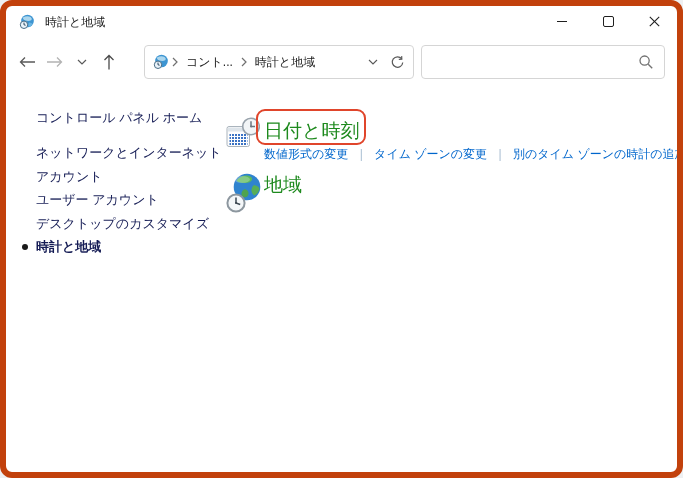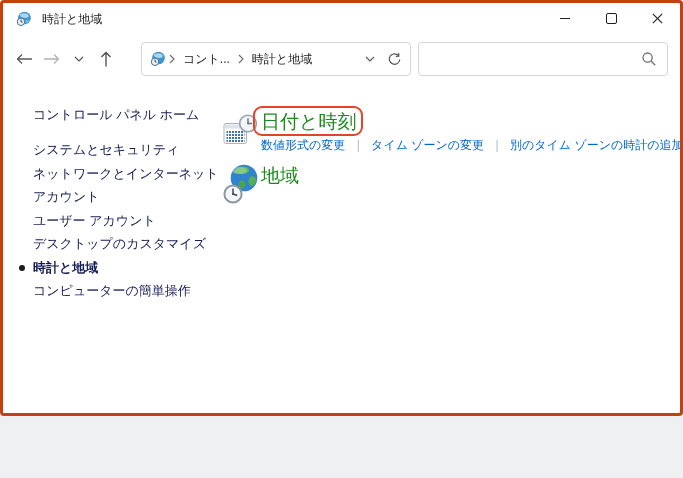--- a/index.html
+++ b/index.html
@@ -1,19 +1,19 @@
 <!DOCTYPE html>
 <html style="--section-title-green: #1e8a1e; --link-blue: #0066cc; --sidebar-text: #151c55; --annotation-red: #e0452b;"><head>
 <meta charset="utf-8">
 <style>
   html,body{margin:0;padding:0;background:#eef0f2;}
   body{width:683px;height:478px;font-family:"Liberation Sans","DejaVu Sans",sans-serif;
        -webkit-font-smoothing:antialiased;}
-  .window{position:relative;width:683px;height:416px;box-sizing:border-box;
-          background:#fff;border:3px solid #c2410c;border-radius:4px;overflow:hidden;}
+  .window{position:relative;width:683px;height:478px;box-sizing:border-box;
+          background:#fff;border:6px solid #c2410c;border-radius:12px;overflow:hidden;}
 
   
   .titlebar{height:32px;display:flex;align-items:center;padding-left:13px;}
   .tb-icon{width:16px;height:16px;display:inline-flex;}
   .tb-title{font-size:12px;color:#1b1b1b;margin-left:10px;}
   .win-controls{margin-left:auto;display:flex;height:100%;align-self:flex-start;}
   .win-btn{width:46px;height:31px;display:flex;align-items:center;justify-content:center;cursor:default;}
   .glyph-min{width:10px;height:1px;background:#1f1f1f;display:block;}
   .glyph-max{width:9px;height:9px;border:1px solid #1f1f1f;border-radius:2px;display:block;}
 
@@ -41,21 +41,21 @@
 
   .main{flex:1;padding:20px 0 0 14px;position:relative;}
   .section{display:flex;margin-bottom:12px;}
   .section-icon{width:36px;flex-shrink:0;margin-right:2px;}
   .section-icon.dt{padding-top:4px;}
   .section-icon.rg{margin-top:-2px;}
   .section-body{min-width:0;}
   .sec-title{display:inline-block;font-size:19px;line-height:22px;
              color:var(--section-title-green,#1e8a1e);cursor:pointer;}
   .sec-title.boxed{border:2px solid var(--annotation-red,#e0452b);border-radius:9px;
-                   padding:3px 5px 1px 6px;margin:-3px 0 0 -8px;}
+                   padding:9px 5px 1px 6px;margin:-3px 0 0 -8px;}
   .sec-links{font-size:12px;line-height:15px;margin-top:2px;white-space:nowrap;}
   .sec-links .lnk{color:var(--link-blue,#0066cc);cursor:pointer;text-decoration:none;}
   .sec-links .sep{color:#a9bed2;margin:0 8px;}
   .section.second .sec-links{margin-top:4px;}
 </style>
 </head>
 <body>
 
 <div class="window">
 
@@ -155,40 +155,34 @@
     </div>
   </div>
 
   <div class="content">
 
     <div class="sidebar">
       <div class="side-item home">
         <span>コントロール パネル ホーム</span>
       </div>
       <div class="side-item">
-        <span>システムとセキュリティ</span>
-      </div>
-      <div class="side-item">
         <span>ネットワークとインターネット</span>
       </div>
       <div class="side-item">
         <span>アカウント</span>
       </div>
       <div class="side-item">
         <span>ユーザー アカウント</span>
       </div>
       <div class="side-item">
         <span>デスクトップのカスタマイズ</span>
       </div>
       <div class="side-item active">
         <span class="bullet"></span>
         <span>時計と地域</span>
-      </div>
-      <div class="side-item">
-        <span>コンピューターの簡単操作</span>
       </div>
     </div>
 
     <div class="main">
 
       <div class="section">
         <div class="section-icon dt">
           <svg width="34" height="36" viewBox="0 0 34 36">
             <defs>
               <pattern id="caldots" width="3" height="3" patternUnits="userSpaceOnUse">

